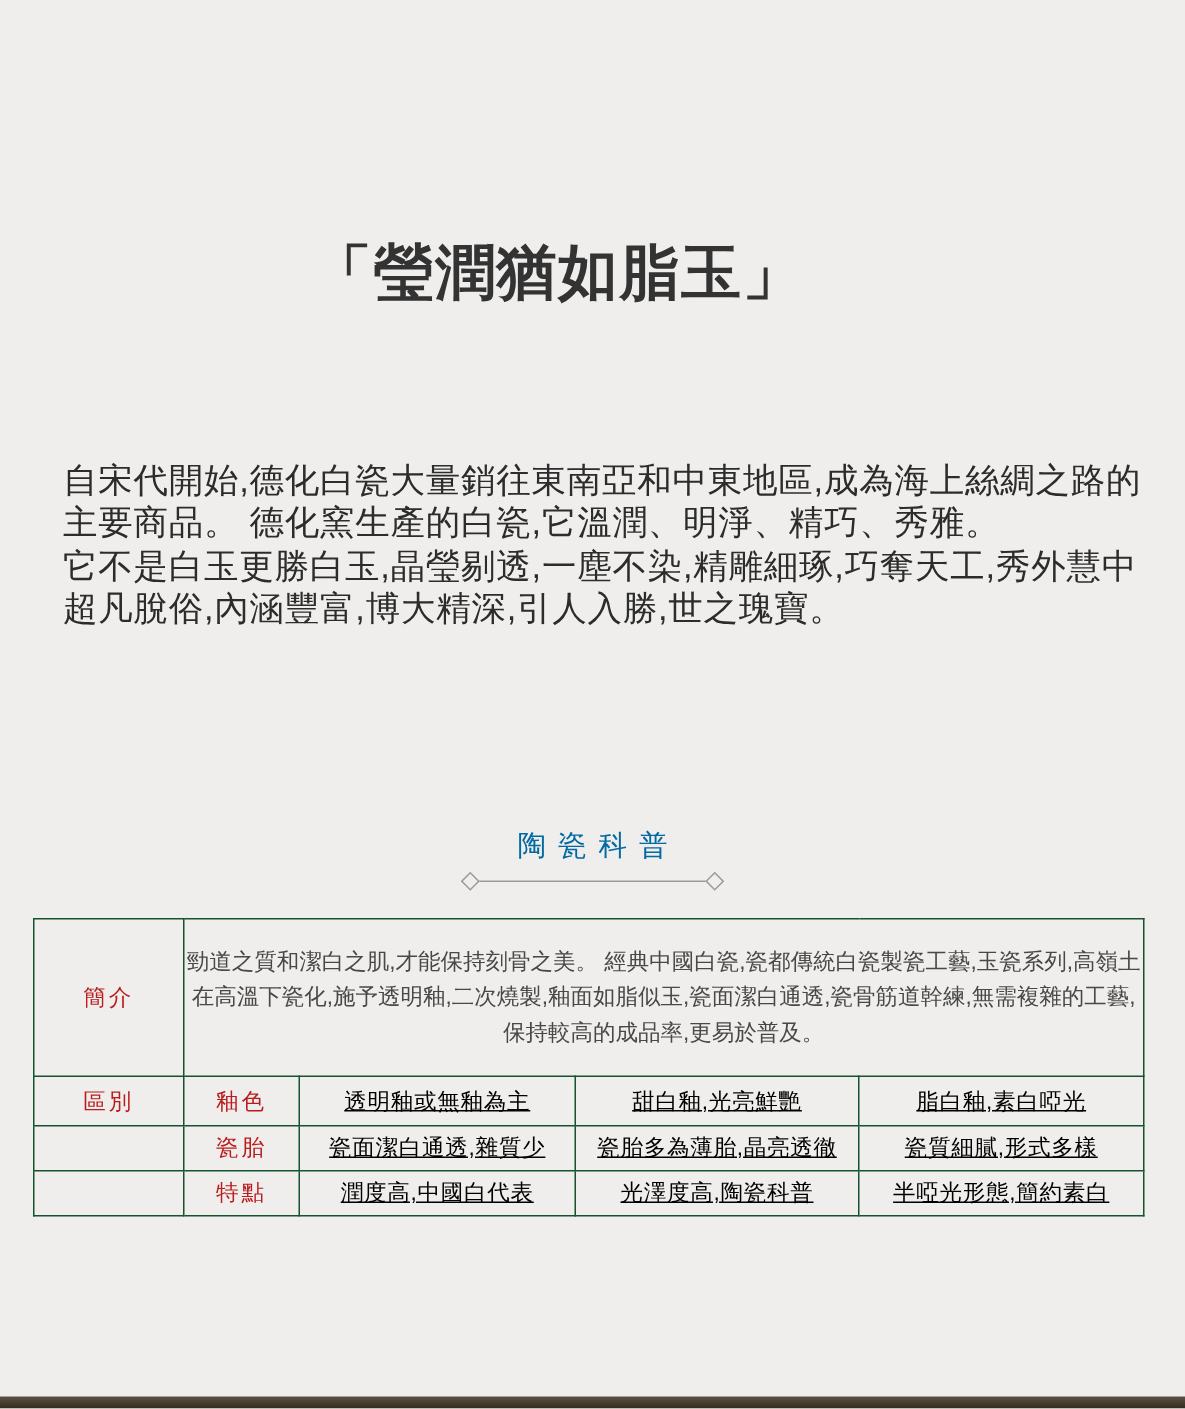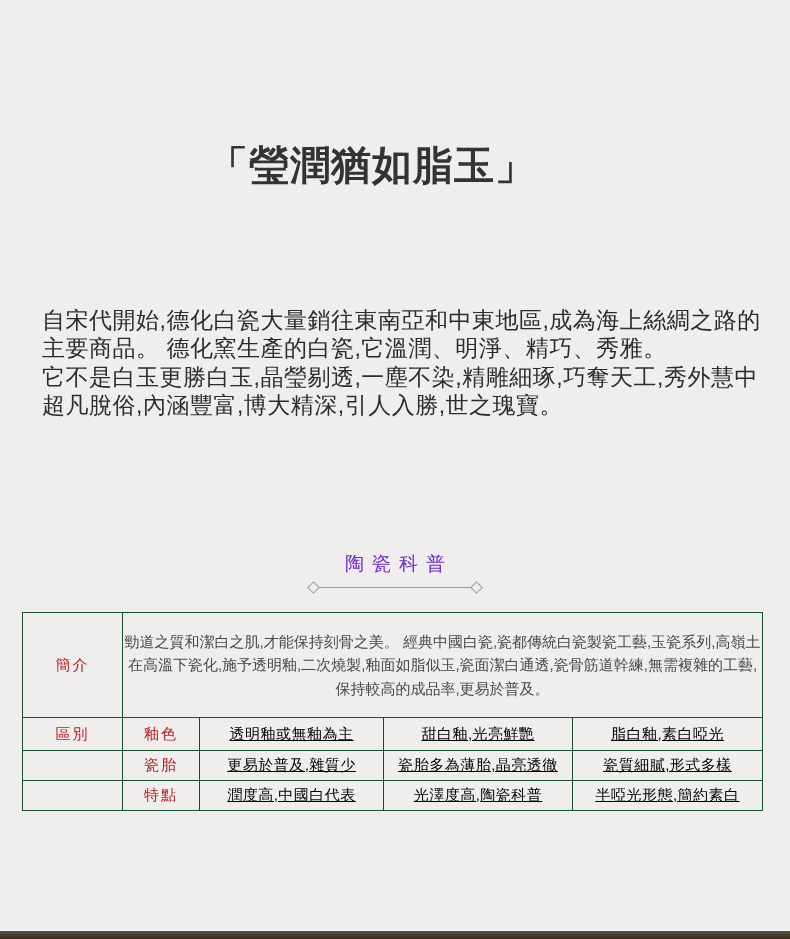--- a/index.html
+++ b/index.html
@@ -13,21 +13,21 @@
     height: 939px;
     margin: 0 auto;
     background: #efeeec;
     overflow: hidden;
   }
   .title {
     position: absolute;
     top: 138px;
     left: 0;
     right: 46px;
-    margin: 0;
+    margin: 16px;
     text-align: center;
     font-size: 40px;
     font-weight: 600;
     letter-spacing: 1px;
     color: #333333;
   }
   .intro {
     position: absolute;
     top: 306px;
     left: 42px;
@@ -41,21 +41,21 @@
   .section-header {
     position: absolute;
     top: 551px;
     left: 0;
     width: 100%;
     text-align: center;
   }
   .section-title {
     display: inline-block;
     font-size: 19px;
-    color: #6d28d9;
+    color: #0369a1;
     letter-spacing: 8px;
     text-indent: 8px;
   }
   .section-divider {
     position: absolute;
     top: 583px;
     left: 50%;
     transform: translateX(-50%);
     width: 172px;
     display: flex;
@@ -157,21 +157,21 @@
       <tr class="row-glaze">
         <td class="cell-label">區別</td>
         <td class="cell-label">釉色</td>
         <td class="cell-value">透明釉或無釉為主</td>
         <td class="cell-value">甜白釉,光亮鮮艷</td>
         <td class="cell-value">脂白釉,素白啞光</td>
       </tr>
       <tr class="row-body">
         <td></td>
         <td class="cell-label">瓷胎</td>
-        <td class="cell-value">更易於普及,雜質少</td>
+        <td class="cell-value">瓷面潔白通透,雜質少</td>
         <td class="cell-value">瓷胎多為薄胎,晶亮透徹</td>
         <td class="cell-value">瓷質細膩,形式多樣</td>
       </tr>
       <tr class="row-feature">
         <td></td>
         <td class="cell-label">特點</td>
         <td class="cell-value">潤度高,中國白代表</td>
         <td class="cell-value">光澤度高,陶瓷科普</td>
         <td class="cell-value">半啞光形態,簡約素白</td>
       </tr>

